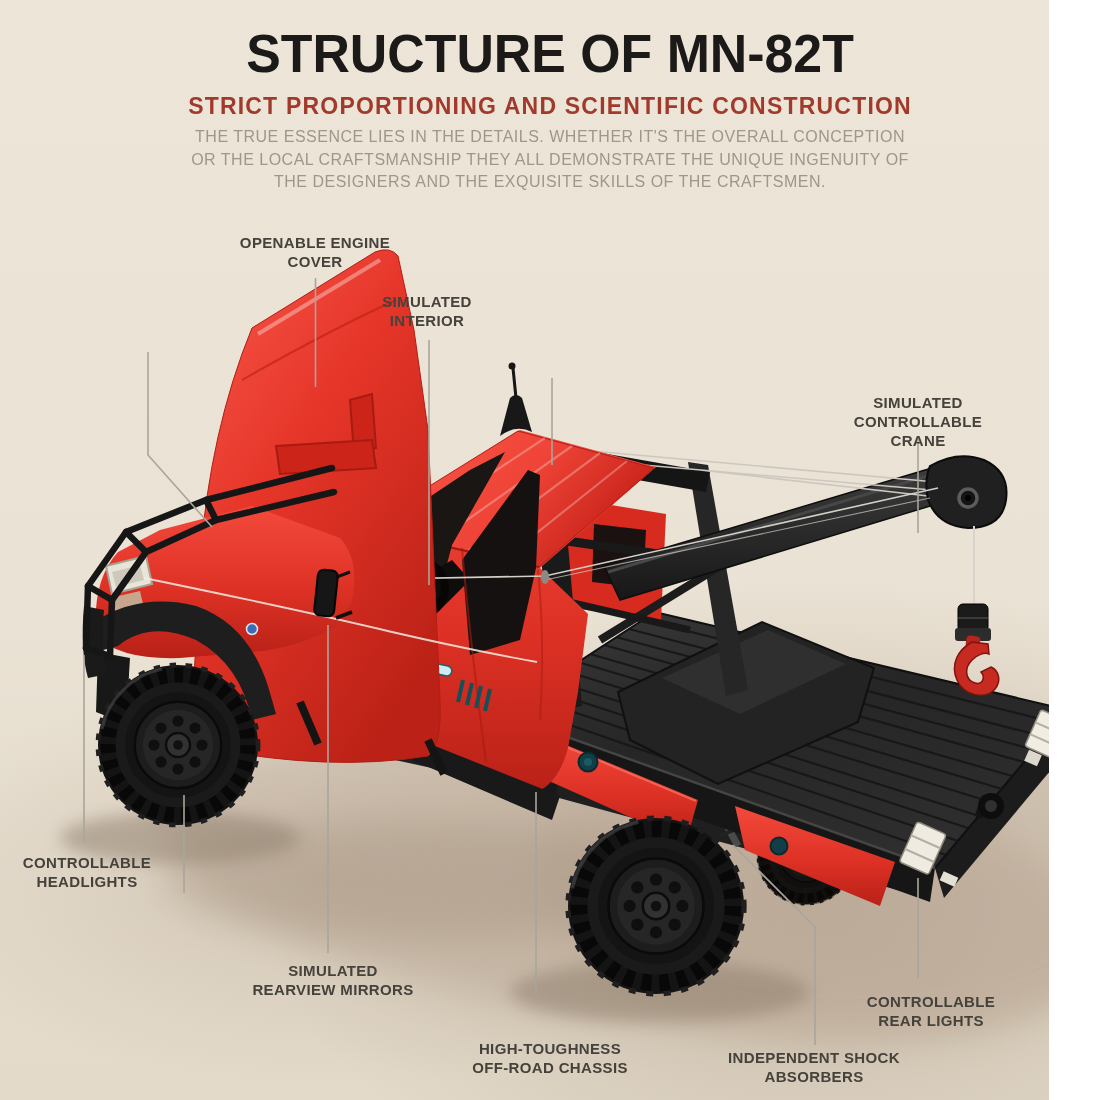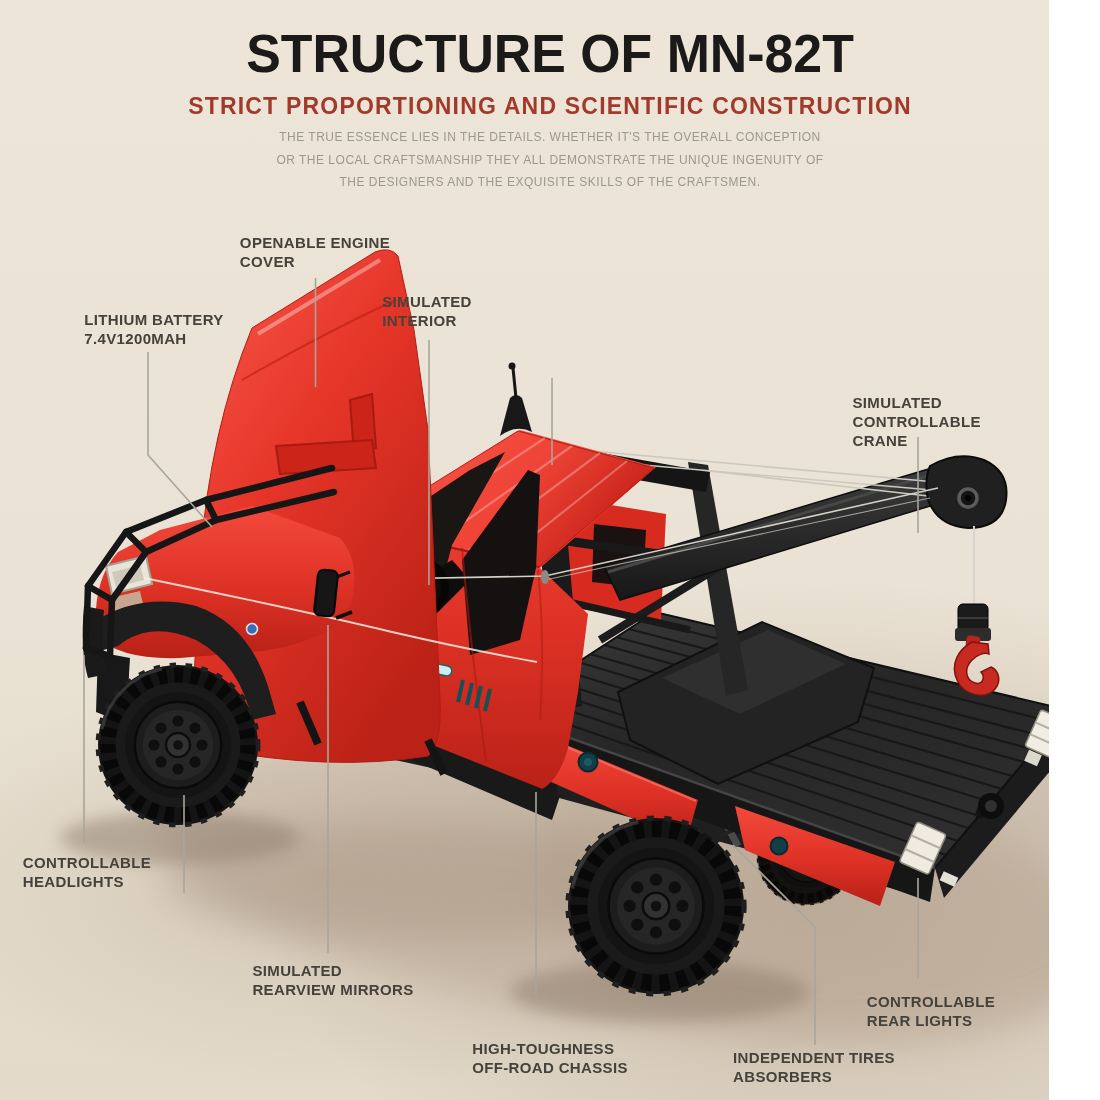--- a/index.html
+++ b/index.html
@@ -22,27 +22,27 @@
     position:absolute;left:0;top:22px;width:1100px;text-align:center;
     font-size:54px;font-weight:900;letter-spacing:0px;color:var(--title-color,#1b1a18);
     transform:scaleX(.96);transform-origin:center;
   }
   .subtitle{
     position:absolute;left:0;top:93px;width:1100px;text-align:center;
     font-size:23px;font-weight:800;letter-spacing:1.2px;color:var(--subtitle-red,#a23a2c);
   }
   .desc{
     position:absolute;left:0;top:126px;width:1100px;text-align:center;
-    font-size:12px;font-weight:500;line-height:22.5px;letter-spacing:.5px;
+    font-size:16px;font-weight:500;line-height:22.5px;letter-spacing:.5px;
     color:var(--description-text,#9d978c);white-space:pre-line;
   }
   svg.art,svg.leaders{position:absolute;left:0;top:0;width:1100px;height:1100px}
   svg.art{z-index:1} svg.leaders{z-index:2}
   .callout{
-    position:absolute;z-index:3;transform:translateX(-50%);text-align:left;
+    position:absolute;z-index:3;transform:translateX(-50%);text-align:center;
     font-size:15px;font-weight:700;line-height:19px;letter-spacing:.35px;
     color:var(--label-text,#45423c);white-space:pre-line;
   }
   .c1{left:315px;top:233px}  .c2{left:154px;top:310px}  .c3{left:427px;top:292px}
   .c4{left:488px;top:339px}  .c5{left:918px;top:393px}  .c6{left:87px;top:853px}
   .c7{left:184px;top:908px}  .c8{left:333px;top:961px}  .c9{left:550px;top:1039px}
   .c10{left:814px;top:1048px}.c11{left:931px;top:992px}
 </style>
 </head>
 <body>
@@ -316,30 +316,28 @@
   <div class="hdr">
     <h1 class="title">STRUCTURE OF MN-82T</h1>
     <h2 class="subtitle">STRICT PROPORTIONING AND SCIENTIFIC CONSTRUCTION</h2>
     <p class="desc">THE TRUE ESSENCE LIES IN THE DETAILS. WHETHER IT'S THE OVERALL CONCEPTION
 OR THE LOCAL CRAFTSMANSHIP THEY ALL DEMONSTRATE THE UNIQUE INGENUITY OF
 THE DESIGNERS AND THE EXQUISITE SKILLS OF THE CRAFTSMEN.</p>
   </div>
 
   <div class="callout c1">OPENABLE ENGINE
 COVER</div>
-  <div class="callout c2">LITHIUM BATTERY
-7.4V1200MAH</div>
   <div class="callout c3">SIMULATED
 INTERIOR</div>
   <div class="callout c5">SIMULATED
 CONTROLLABLE CRANE</div>
   <div class="callout c6">CONTROLLABLE
 HEADLIGHTS</div>
   <div class="callout c8">SIMULATED
 REARVIEW MIRRORS</div>
   <div class="callout c9">HIGH-TOUGHNESS
 OFF-ROAD CHASSIS</div>
-  <div class="callout c10">INDEPENDENT TIRES
+  <div class="callout c10">INDEPENDENT SHOCK
 ABSORBERS</div>
   <div class="callout c11">CONTROLLABLE
 REAR LIGHTS</div>
 
 </div>
 
 </body></html>

